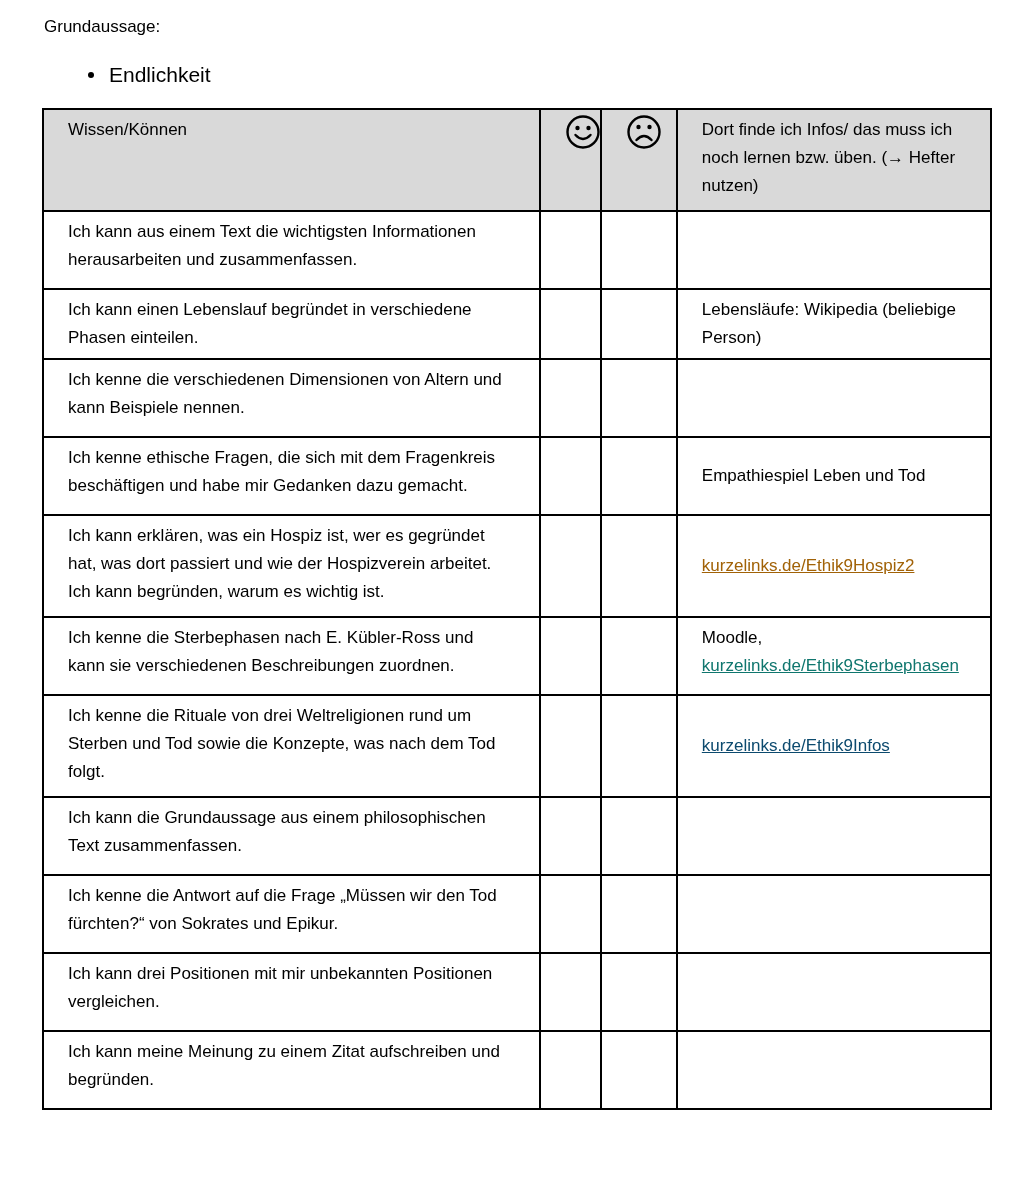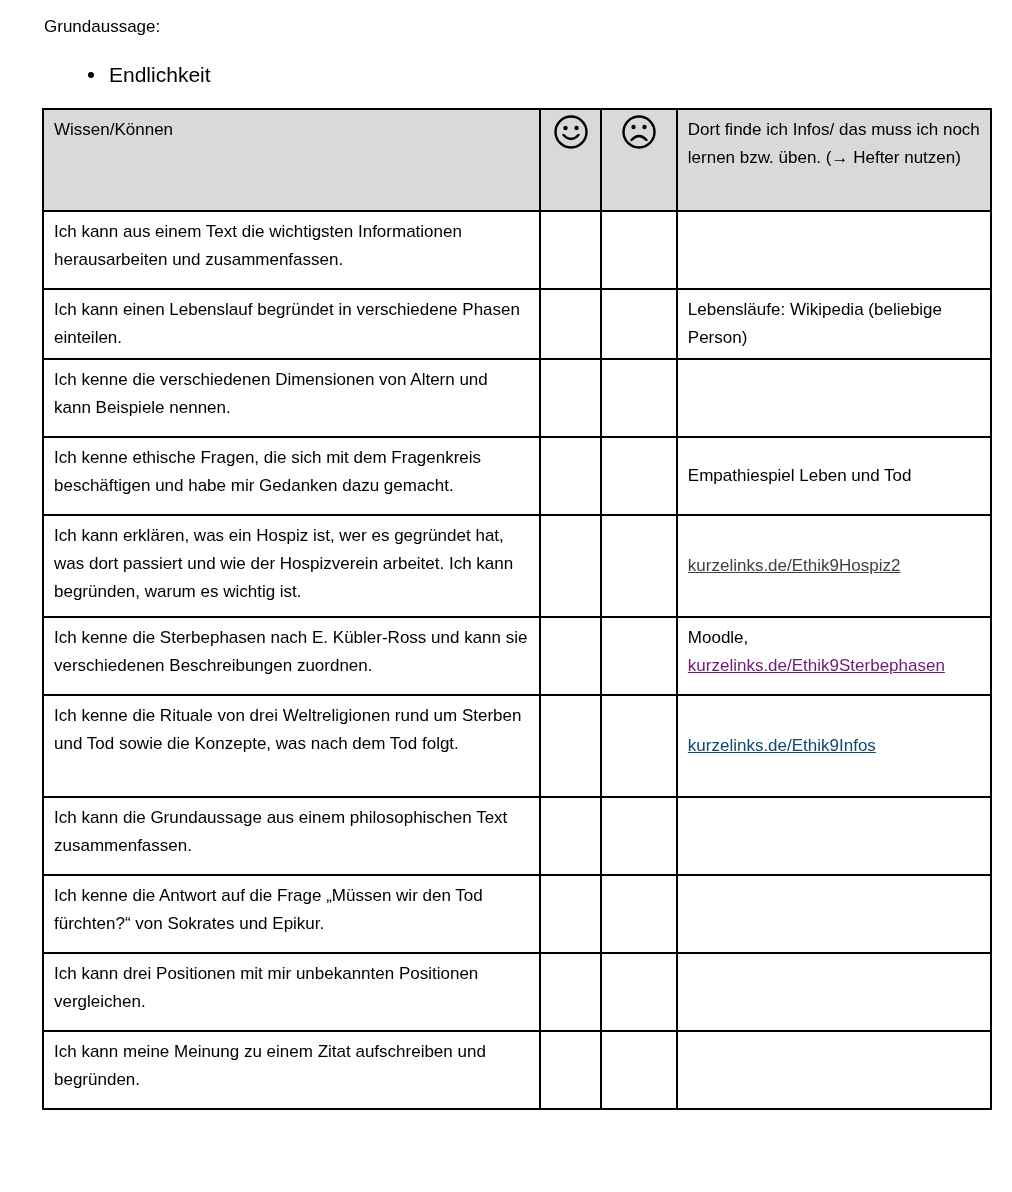--- a/index.html
+++ b/index.html
@@ -2,21 +2,21 @@
 <html><head>
 <meta charset="utf-8">
 <style>
   html, body { margin:0; padding:0; background:#ffffff; }
   body { width:1012px; height:1192px; overflow:hidden; position:relative;
          font-family:"Liberation Sans", sans-serif; color:#000; }
   .heading { position:absolute; left:44px; top:16px; font-size:17px; line-height:22px; }
   .bullet-row { position:absolute; left:88px; top:64px; font-size:21px; line-height:22px; display:flex; }
   .bullet-dot { width:6px; height:6px; border-radius:50%; background:#000; margin-top:8px; margin-right:15px; }
   table { position:absolute; left:42px; top:108px; border-collapse:collapse; table-layout:fixed; width:950px; }
-  td, th { border:2px solid #000; vertical-align:top; padding:6px 10px; font-size:17px; line-height:28px; font-weight:normal; text-align:left; }
+  td, th { border:2px solid #000; vertical-align:top; padding:6px 24px; font-size:17px; line-height:28px; font-weight:normal; text-align:left; }
   th { background:#d9d9d9; }
   .col1 { width:454px; }
   .col2 { width:56px; }
   .col3 { width:69px; }
   .col4 { width:287px; }
   th.icon-col { text-align:center; padding-top:4px; }
   .face { display:inline-block; }
   tr.hdr th { height:88px; }
   a.link { color:#0000ee; text-decoration:underline; }
   .mid { vertical-align:middle; }
@@ -85,27 +85,27 @@
         <td></td>
         <td></td>
         <td class="mid">
           <div>Empathiespiel Leben und Tod</div>
         </td>
       </tr>
       <tr style="height: 102px; margin-left: 16px;">
         <td>Ich kann erklären, was ein Hospiz ist, wer es gegründet hat, was dort passiert und wie der Hospizverein arbeitet. Ich kann begründen, warum es wichtig ist.</td>
         <td></td>
         <td></td>
-        <td class="mid"><a class="link" style="color: #404040;">kurzelinks.de/Ethik9Hospiz2</a></td>
+        <td class="mid"><a class="link" style="color: #a16207;">kurzelinks.de/Ethik9Hospiz2</a></td>
       </tr>
       <tr style="height: 78px;">
         <td>Ich kenne die Sterbephasen nach E. Kübler-Ross und kann sie verschiedenen Beschreibungen zuordnen.</td>
         <td></td>
         <td></td>
-        <td><div>Moodle,</div><a class="link" style="color: #701a75;">kurzelinks.de/Ethik9Sterbephasen</a></td>
+        <td><div>Moodle,</div><a class="link" style="color: #0f766e;">kurzelinks.de/Ethik9Sterbephasen</a></td>
       </tr>
       <tr style="height: 102px;">
         <td>Ich kenne die Rituale von drei Weltreligionen rund um Sterben und Tod sowie die Konzepte, was nach dem Tod folgt.</td>
         <td></td>
         <td></td>
         <td class="mid"><a class="link" style="color: #0c4a6e;">kurzelinks.de/Ethik9Infos</a></td>
       </tr>
       <tr style="height: 78px;">
         <td>Ich kann die Grundaussage aus einem philosophischen Text zusammenfassen.</td>
         <td></td>

